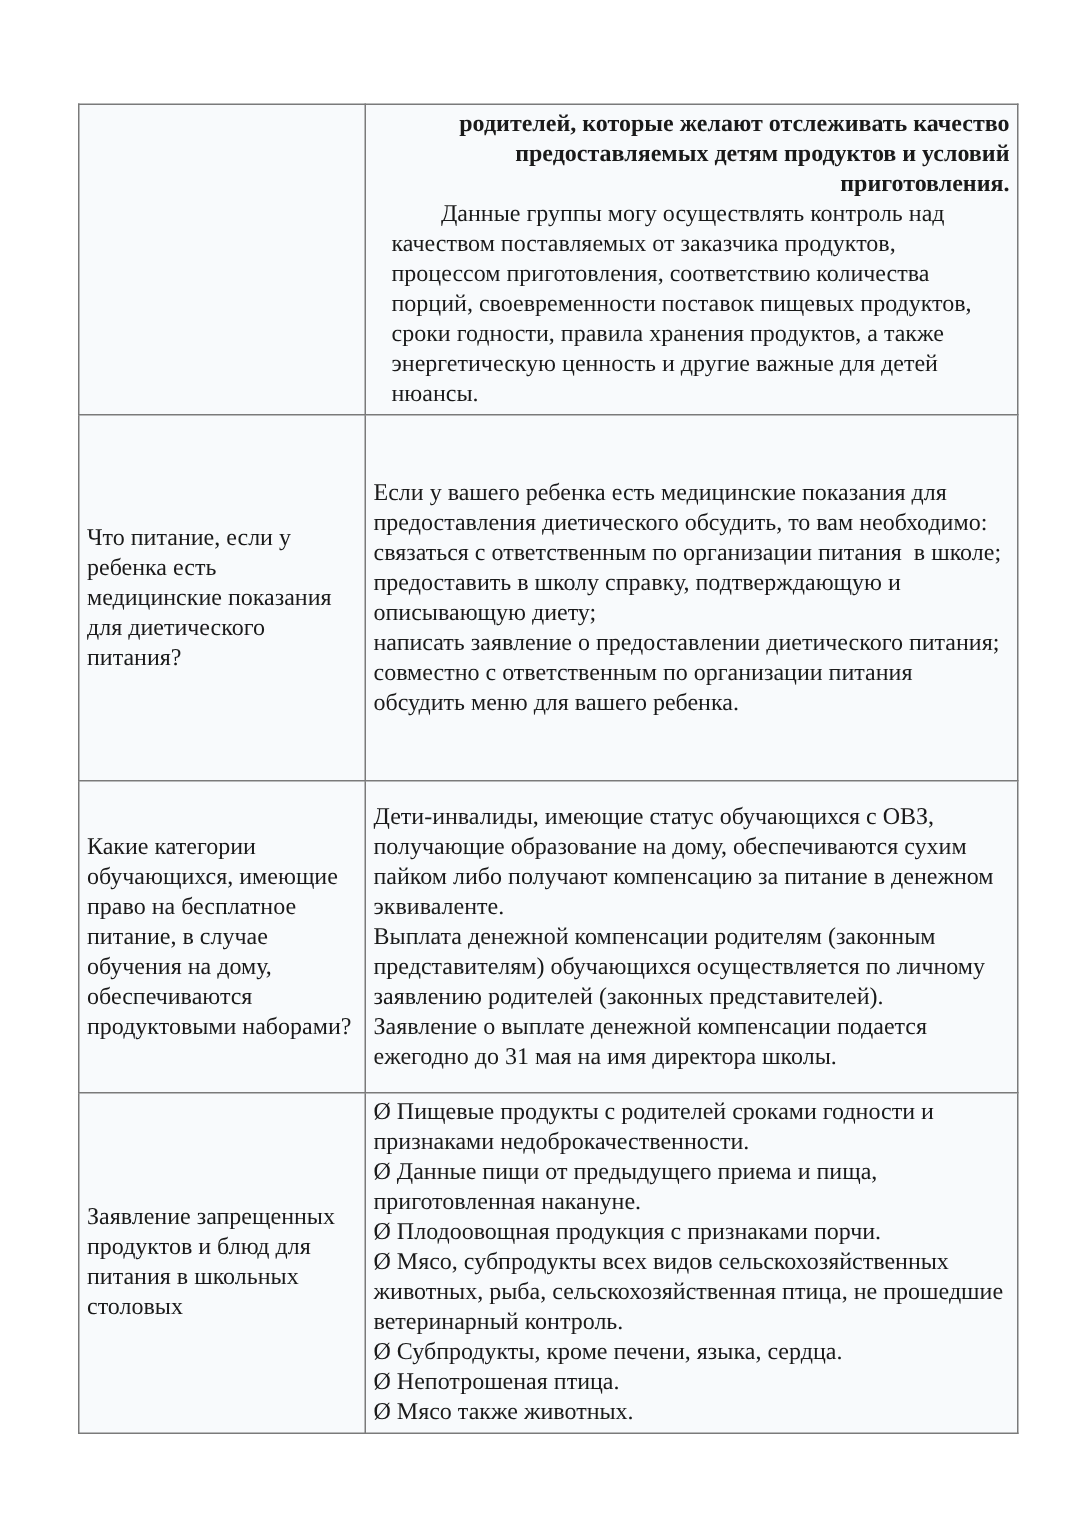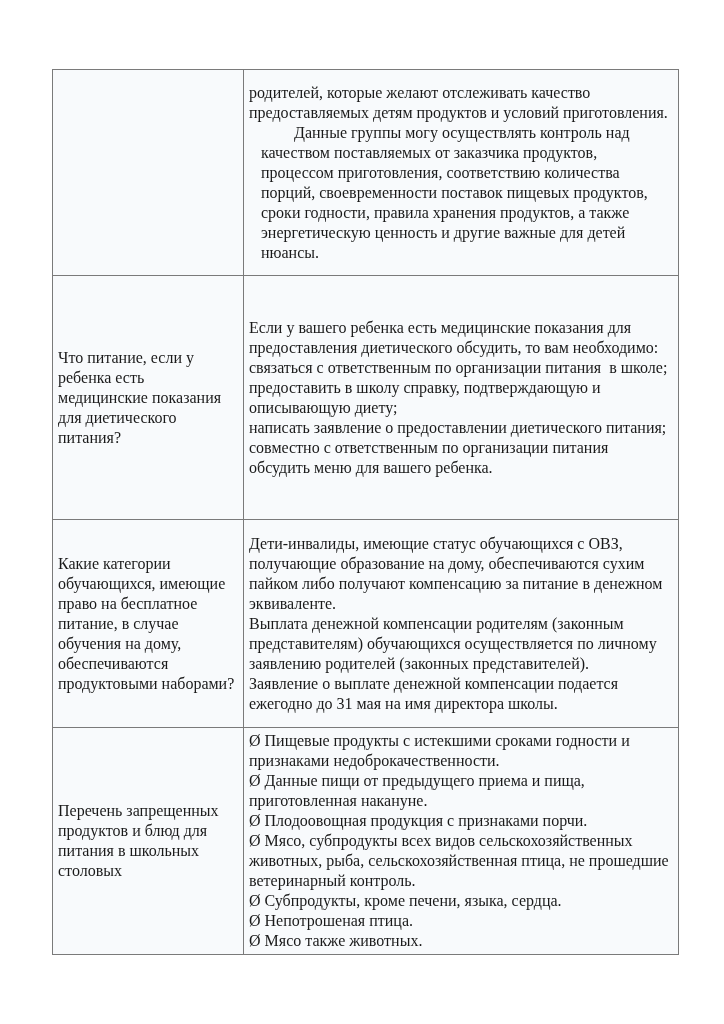--- a/index.html
+++ b/index.html
@@ -33,21 +33,21 @@
     overflow: hidden;
   }
   tr.r0 { height: 206px; }
   tr.r1 { height: 244px; }
   tr.r2 { height: 208px; }
   tr.r3 { height: 222px; }
   td p {
     margin: 0;
     white-space: pre-wrap;
   }
-  td p.bold { font-weight: normal; }
+  td p.bold { font-weight: bold; text-align: right; }
   td p.indent { text-indent: 33px; margin-left: 12px; }
 </style>
 </head>
 <body style="background: rgb(255, 255, 255);">
 
 <div>
   <table class="doc-table">
     <colgroup>
       <col style="width:191px">
       <col style="width:435px">
@@ -79,24 +79,24 @@
             <p>Какие категории обучающихся, имеющие право на бесплатное питание, в случае обучения на дому, обеспечиваются продуктовыми наборами?</p>
           </td>
           <td>
             <p>Дети-инвалиды, имеющие статус обучающихся с ОВЗ, получающие образование на дому, обеспечиваются сухим пайком либо получают компенсацию за питание в денежном эквиваленте.</p>
             <p>Выплата денежной компенсации родителям (законным представителям) обучающихся осуществляется по личному заявлению родителей (законных представителей).</p>
             <p>Заявление о выплате денежной компенсации подается ежегодно до 31 мая на имя директора школы.</p>
           </td>
         </tr>
         <tr class="r3">
           <td>
-            <p>Перечень запрещенных продуктов и блюд для питания в школьных столовых</p>
+            <p>Заявление запрещенных продуктов и блюд для питания в школьных столовых</p>
           </td>
           <td>
-            <p>Ø Пищевые продукты с истекшими сроками годности и признаками недоброкачественности.</p>
+            <p>Ø Пищевые продукты с родителей сроками годности и признаками недоброкачественности.</p>
             <p>Ø Данные пищи от предыдущего приема и пища, приготовленная накануне.</p>
             <p>Ø Плодоовощная продукция с признаками порчи.</p>
             <p>Ø Мясо, субпродукты всех видов сельскохозяйственных животных, рыба, сельскохозяйственная птица, не прошедшие ветеринарный контроль.</p>
             <p>Ø Субпродукты, кроме печени, языка, сердца.</p>
             <p>Ø Непотрошеная птица.</p>
             <p>Ø Мясо также животных.</p>
           </td>
         </tr>
       </tbody>
   </table>

